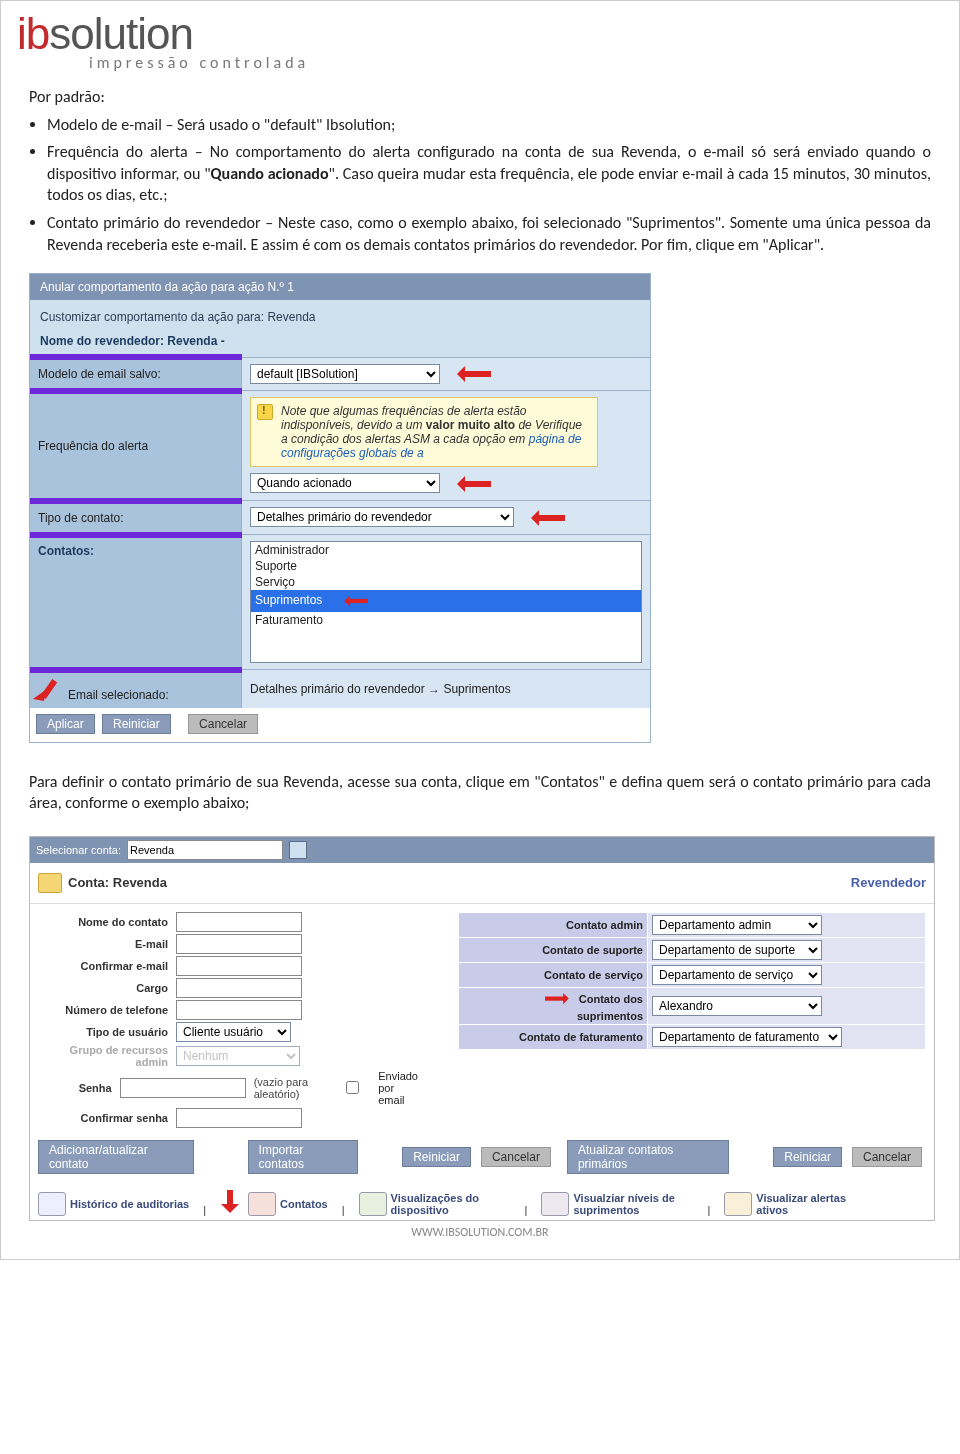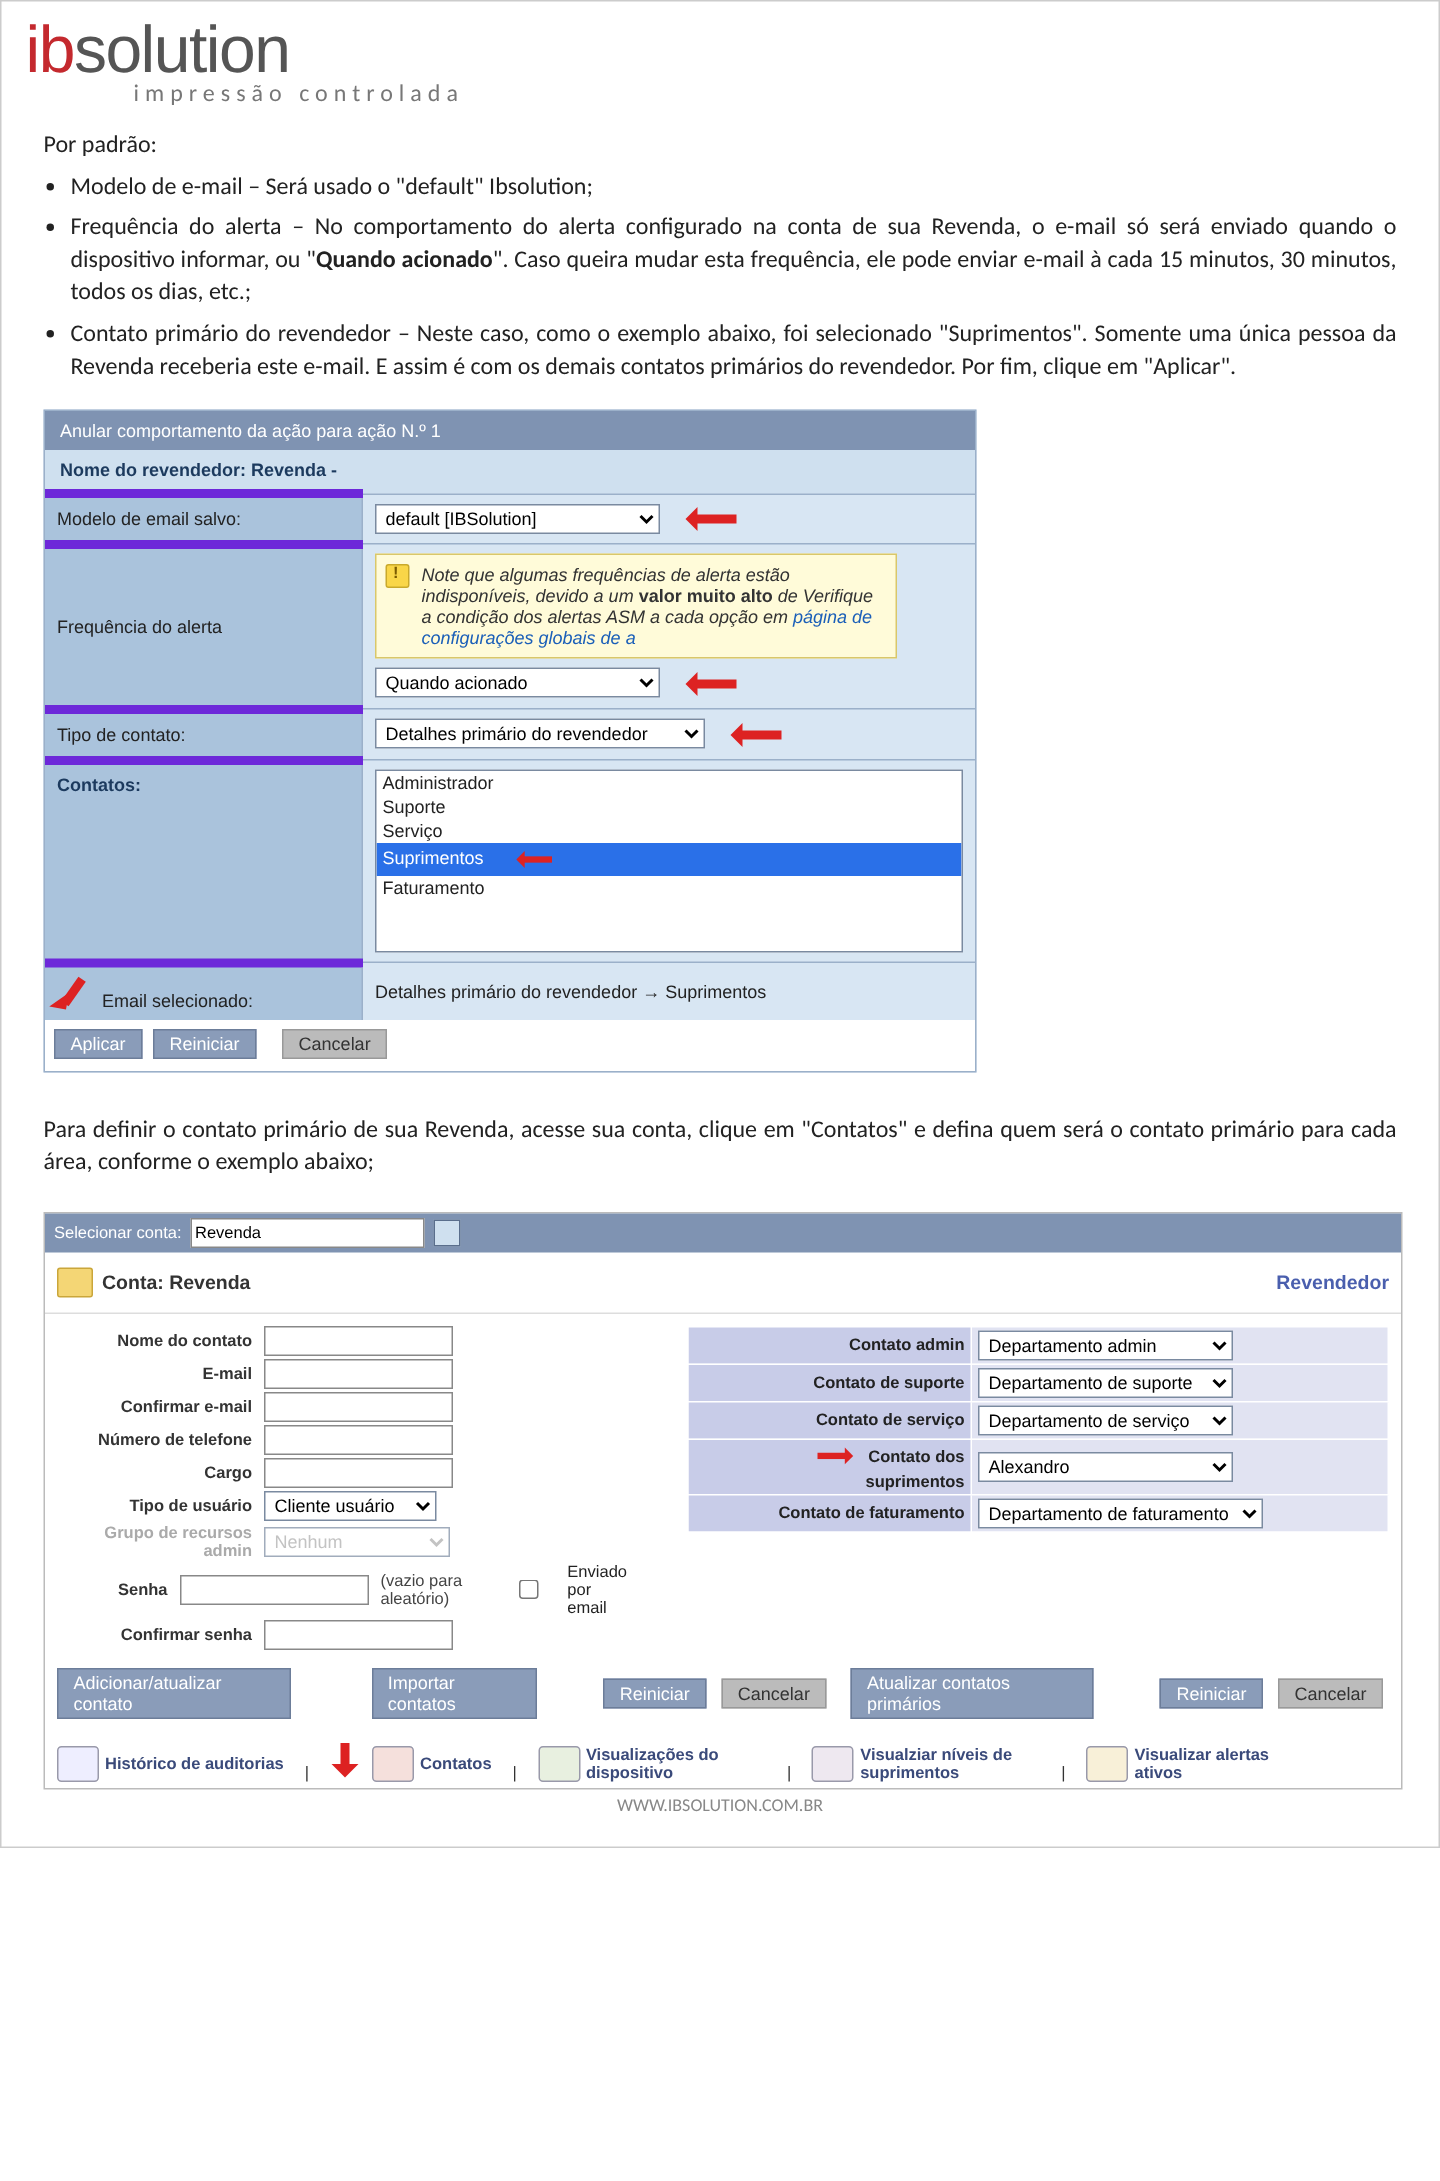--- a/index.html
+++ b/index.html
@@ -102,20 +102,21 @@
       <li>Modelo de e-mail – Será usado o "default" Ibsolution;</li>
       <li>
         <span>Frequência do alerta – No comportamento do alerta configurado na conta de sua Revenda, o e-mail só será enviado quando o dispositivo informar, ou "</span><span class="bold">Quando acionado</span><span>". Caso queira mudar esta frequência, ele pode enviar e-mail à cada 15 minutos, 30 minutos, todos os dias, etc.;</span>
       </li>
       <li>Contato primário do revendedor – Neste caso, como o exemplo abaixo, foi selecionado "Suprimentos". Somente uma única pessoa da Revenda receberia este e-mail. E assim é com os demais contatos primários do revendedor. Por fim, clique em "Aplicar".</li>
     </ul>
   </div>
 
   <div class="panel1">
     <div class="titlebar">Anular comportamento da ação para ação N.º 1</div>
+    <div class="sub">Customizar comportamento da ação para: Revenda</div>
     <div class="bold2">Nome do revendedor: Revenda -</div>
     <table>
       <tbody>
           <tr>
         <td class="lab">Modelo de email salvo:</td>
         <td class="val">
           <select class="sel" style="width:190px"><option>default [IBSolution]</option></select>
           <span class="arrow-r flip"></span>
         </td>
       </tr>
@@ -130,21 +131,21 @@
           </div>
           <div style="margin-top:6px">
             <select class="sel" style="width:190px"><option>Quando acionado</option></select>
             <span class="arrow-r flip"></span>
           </div>
         </td>
       </tr>
       <tr>
         <td class="lab">Tipo de contato:</td>
         <td class="val">
-          <select class="sel" style="width:220px"><option>Detalhes primário do revendedor</option></select>
+          <select class="sel" style="width:264px"><option>Detalhes primário do revendedor</option></select>
           <span class="arrow-r flip"></span>
         </td>
       </tr>
       <tr>
         <td class="lab strong" style="vertical-align:top">Contatos:</td>
         <td class="val">
           <div class="listbox">
             <div>Administrador</div>
             <div>Suporte</div>
             <div>Serviço</div>
@@ -188,25 +189,25 @@
           </div>
         <div class="frow">
             <span class="flab">E-mail</span>
             <input type="text" style="">
           </div>
         <div class="frow">
             <span class="flab">Confirmar e-mail</span>
             <input type="text" style="">
           </div>
         <div class="frow">
+            <span class="flab">Cargo</span>
+            <input type="text" style="">
+          </div>
+        <div class="frow">
             <span class="flab">Número de telefone</span>
-            <input type="text" style="">
-          </div>
-        <div class="frow">
-            <span class="flab">Cargo</span>
             <input type="text" style="">
           </div>
         <div class="frow">
             <span class="flab">Tipo de usuário</span>
             <select class="sel" style="width:115px"><option>Cliente usuário</option></select>
           </div>
         <div class="frow">
             <span class="flab dis">Grupo de recursos admin</span>
             <select class="sel" style="width:124px;color:#aaa" disabled=""><option>Nenhum</option></select>
           </div>

